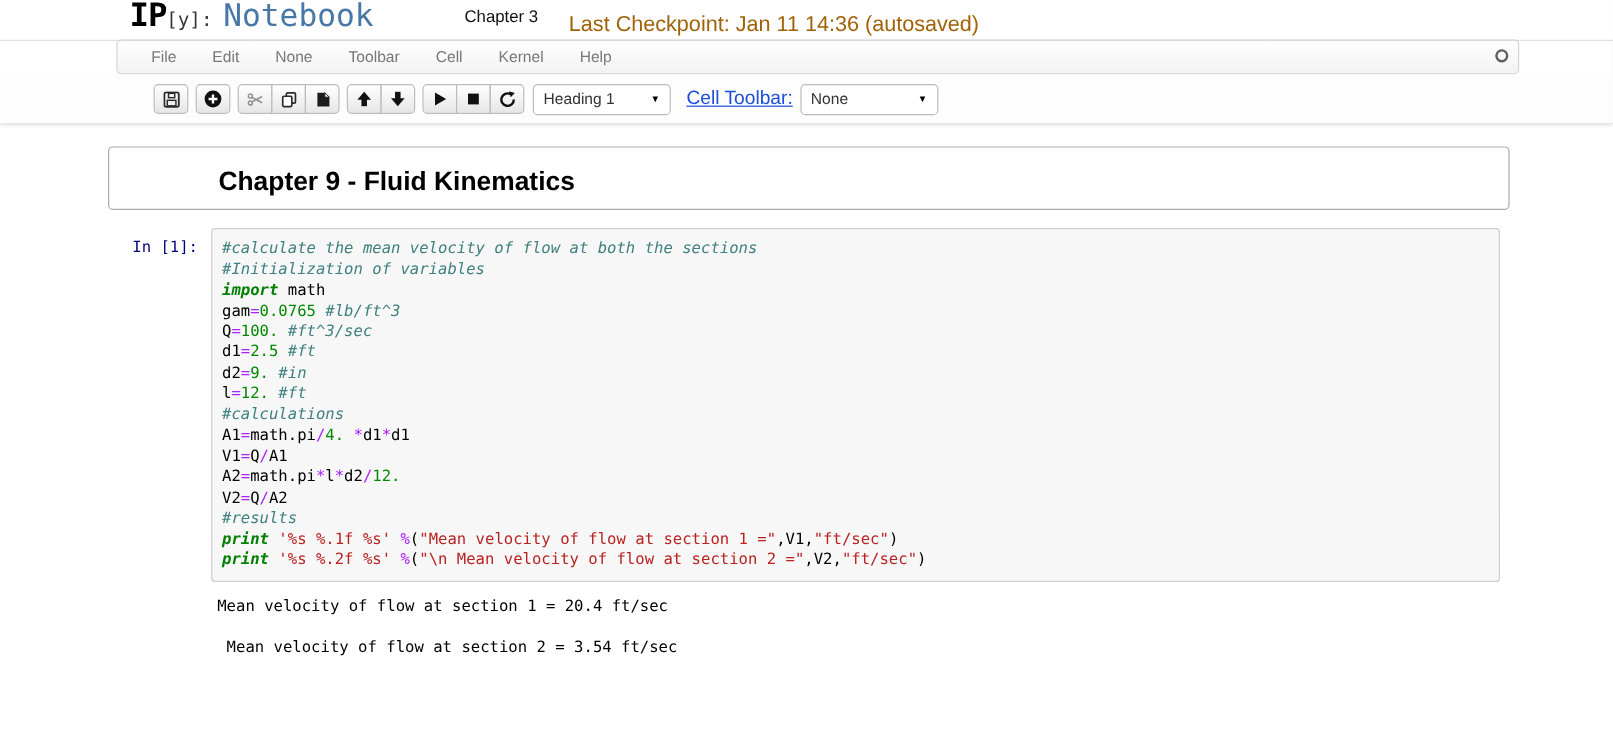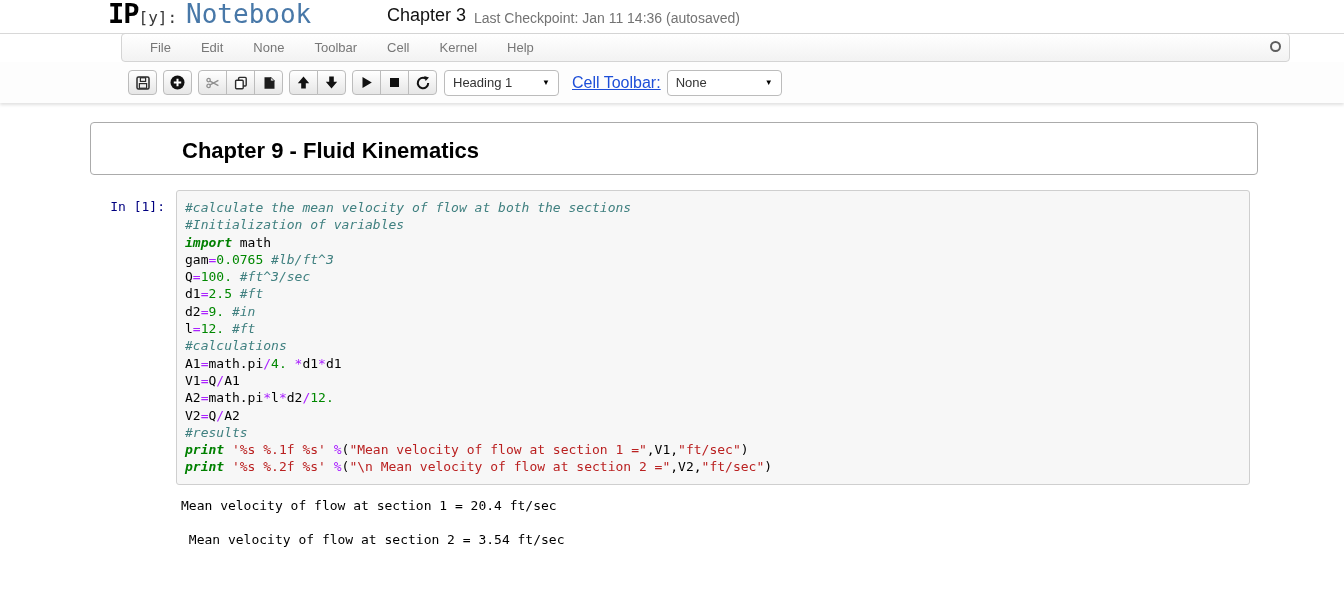--- a/index.html
+++ b/index.html
@@ -9,27 +9,27 @@
   
   .top { position:relative; width:1344px; height:103px; background:#fff;
          border-bottom:1px solid #a3a3a3; box-shadow:0 2px 3px rgba(0,0,0,.12); }
 
   .logo-row { position:absolute; top:0; left:0; right:0; height:33px; background:#fff; }
   .logo { position:absolute; left:108px; top:-2px; white-space:nowrap; cursor:pointer;
           font-family:"DejaVu Sans Mono", monospace; }
   .lg-ip { font-size:27px; color:#000; font-weight:bold; letter-spacing:-1px;}
   .lg-y  { font-size:16px; color:#383838; }
   .lg-nb { font-size:26px; color:#4878A8; margin-left:9px; }
-  .nbname { position:absolute; left:387px; top:5px; font-size:18px; color:#111; cursor:pointer;}
-  .checkpoint { position:absolute; left:474px; top:10px; font-size:14px; color:#737373; }
+  .nbname { position:absolute; left:387px; top:5px; font-size:14px; color:#111; cursor:pointer;}
+  .checkpoint { position:absolute; left:474px; top:10px; font-size:18px; color:#a16207; }
 
   .menubar { position:absolute; left:97px; top:33px; width:1169px; height:29px;
              background:linear-gradient(#ffffff,#f2f2f2);
              border:1px solid #d4d4d4; border-radius:4px;
-             display:flex; align-items:center; padding-left:13px;margin-left:24px; }
+             display:flex; align-items:center; padding-left:13px; }
   .top::before { content:""; position:absolute; left:0; top:33px; width:1344px; height:1px;
                  background:#d8d8d8; }
   .menu-item { font-size:13px; color:#777; padding:7px 15px; cursor:pointer; }
   .kernel-circle { position:absolute; right:8px; top:7px; width:11px; height:11px;
                    border:2px solid #5e5e5e; border-radius:50%; }
 
   .toolbar { position:absolute; left:0; top:62px; width:1344px; height:41px; background:#fdfdfd;
              display:flex; align-items:center; padding-left:128px; }
   .btn { height:25px; min-width:29px; border:1px solid #bcbcbc; border-radius:4px;
          background:linear-gradient(#ffffff,#e6e6e6); display:inline-flex;

